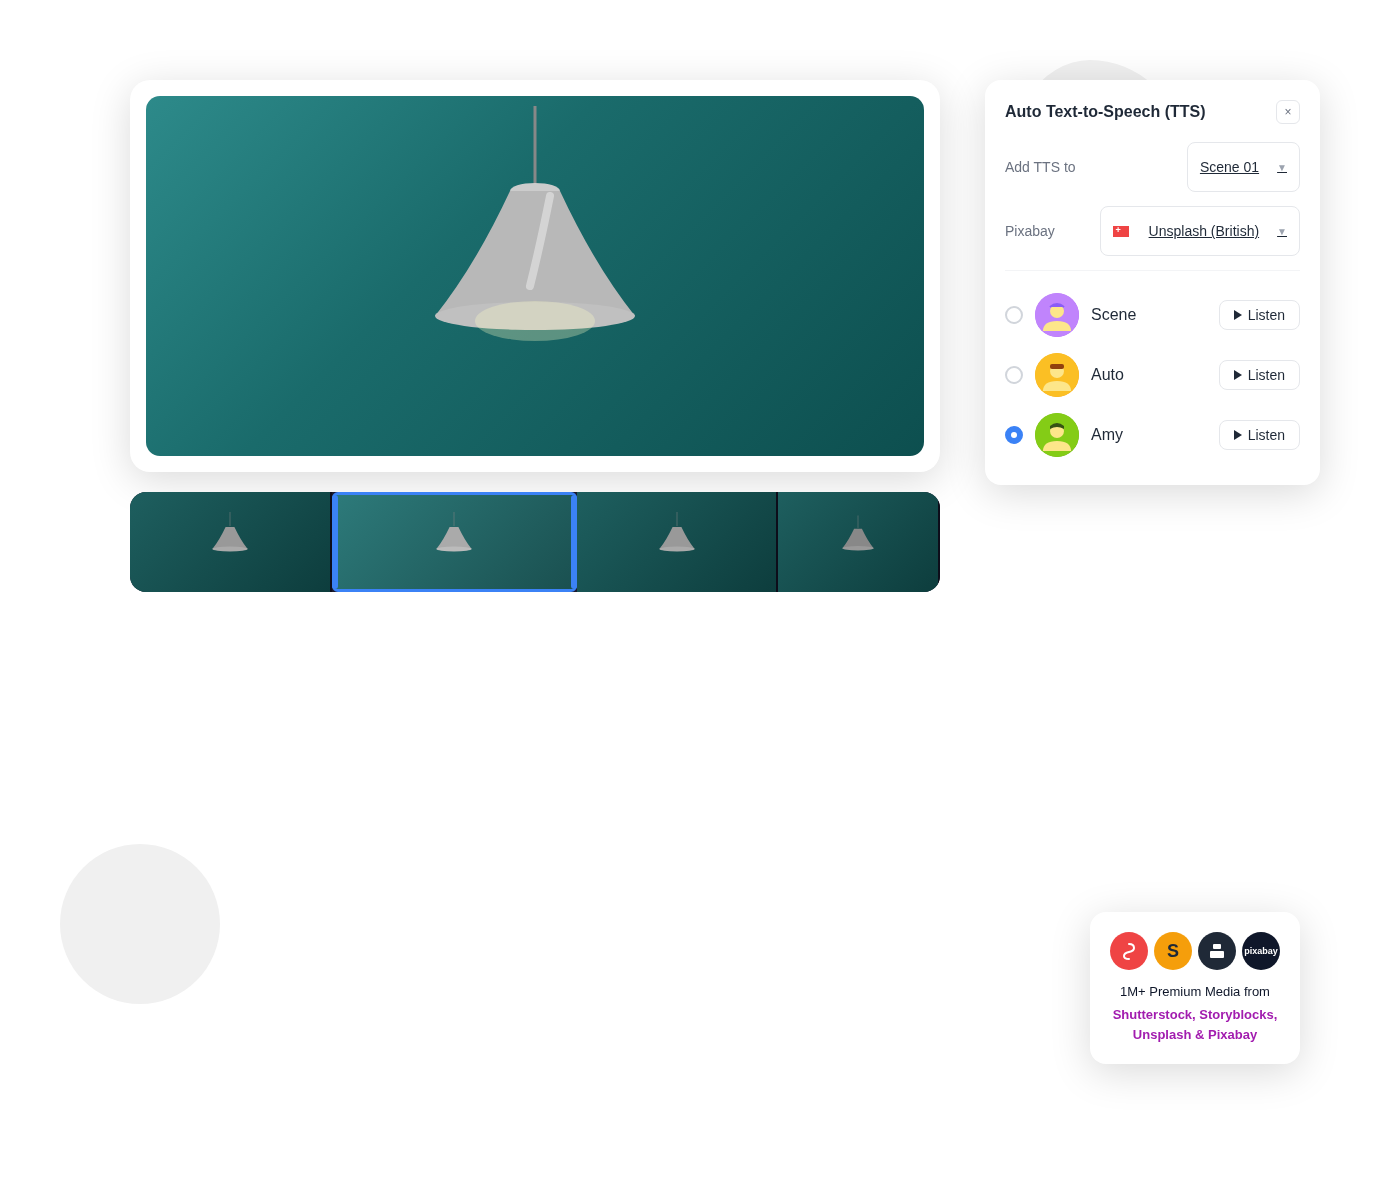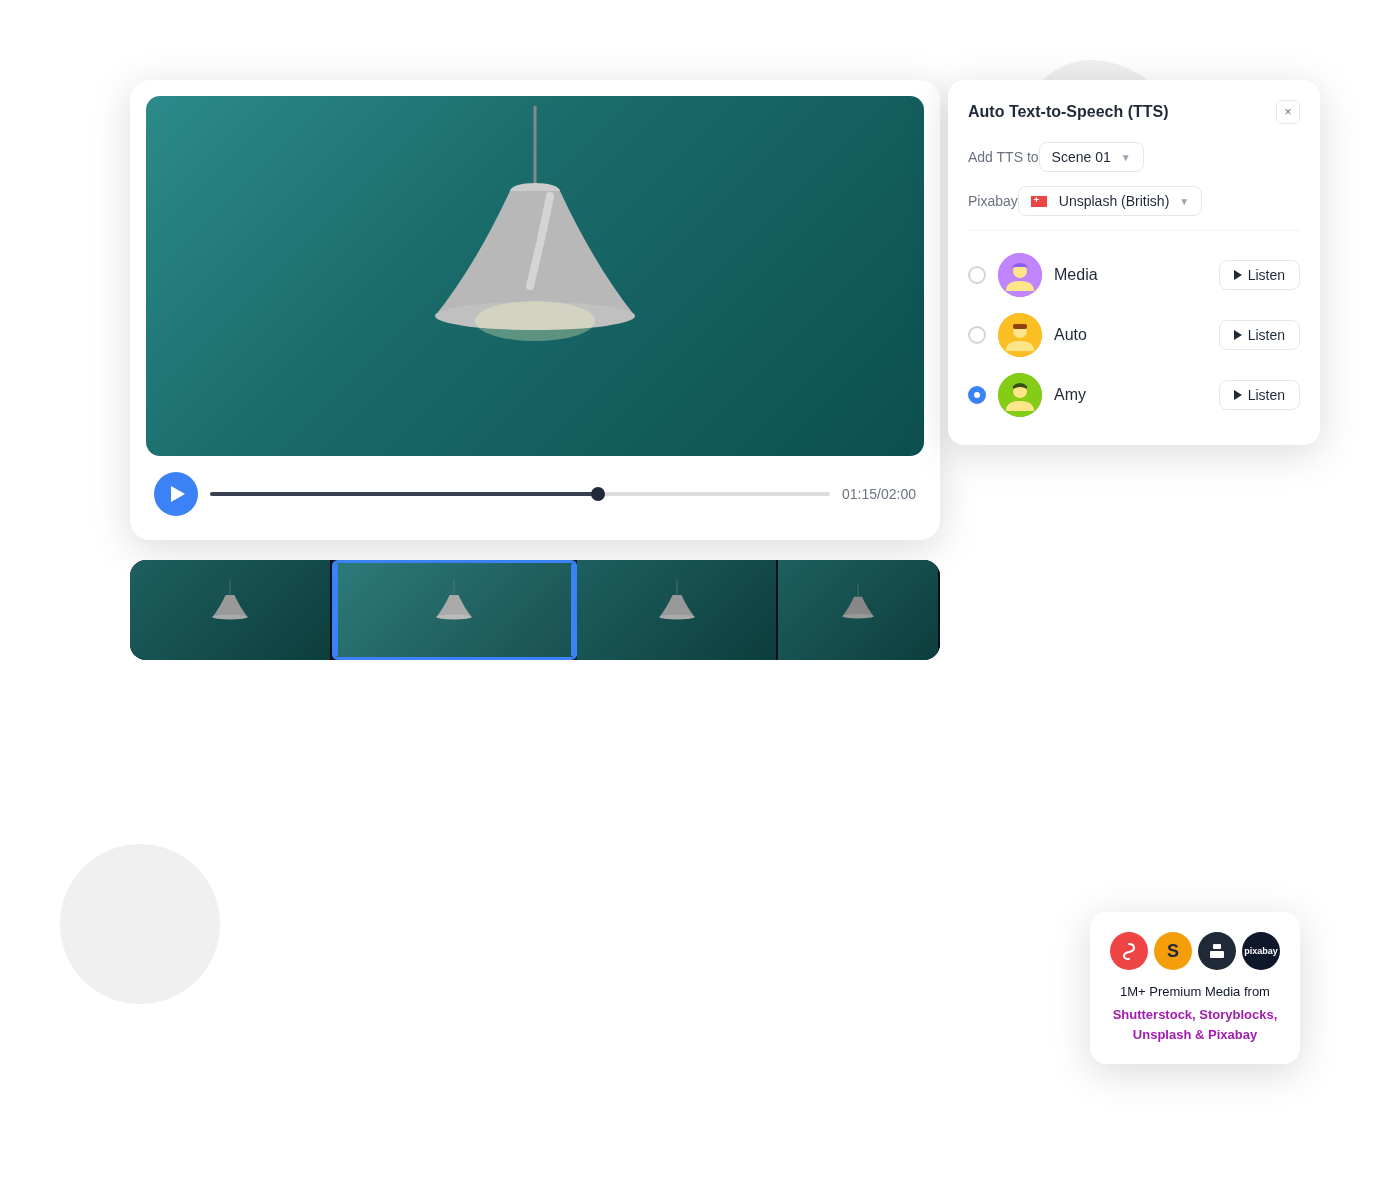--- a/index.html
+++ b/index.html
@@ -158,21 +158,21 @@
       z-index: 2;
     }
     .timeline-handle.left { left: -3px; }
     .timeline-handle.right { right: -3px; }
 
     
     .tts-panel {
       position: absolute;
       top: 60px;
       right: 20px;
-      width: 372px;
+      width: 335px;
       background: white;
       border-radius: 16px;
       box-shadow: 0 8px 40px rgba(0,0,0,0.15);
       padding: 20px;
       z-index: 10;
     }
     .tts-header {
       display: flex;
       align-items: center;
       justify-content: space-between;
@@ -192,37 +192,39 @@
       display: flex;
       align-items: center;
       justify-content: center;
       cursor: pointer;
       font-size: 12px;
       color: #6b7280;
     }
     .tts-row {
       display: flex;
       align-items: center;
+      justify-content: space-between;
       margin-bottom: 14px;
     }
     .tts-label {
       font-size: 14px;
       color: #6b7280;
     }
     .tts-select {
       border: 1px solid #e5e7eb;
       border-radius: 8px;
-      padding: 6px 12px;
+      padding: 16px 12px;
       font-size: 14px;
       color: #1f2937;
       background: white;
       cursor: pointer;
       display: flex;
       align-items: center;
-      gap: 10px;
+      gap: 18px;
+      text-decoration: underline;
     }
     .select-arrow {
       color: #9ca3af;
       font-size: 10px;
     }
     .divider {
       height: 1px;
       background: #f3f4f6;
       margin: 14px 0;
     }
@@ -362,33 +364,20 @@
         <path d="M135 85 Q100 160 60 210 L260 210 Q220 160 185 85 Z" fill="#b8b8b8"></path>
 
         <ellipse cx="160" cy="210" rx="100" ry="14" fill="#c0c0c0"></ellipse>
 
         <ellipse cx="160" cy="215" rx="60" ry="20" fill="rgba(255,255,200,0.3)"></ellipse>
 
         <path d="M175 90 Q165 140 155 180" stroke="rgba(255,255,255,0.4)" stroke-width="8" fill="none" stroke-linecap="round"></path>
       </svg>
     </div>
 
-    <div class="video-controls">
-      <button class="play-btn">
-        <div class="play-icon"></div>
-      </button>
-      <div class="progress-bar-container">
-        <div class="progress-fill">
-          <div class="progress-thumb"></div>
-        </div>
-      </div>
-      <span class="time-display">
-        <span>01:15</span>/<span>02:00</span>
-      </span>
-    </div>
   </div>
 
   <div class="timeline-strip">
 
     <div class="timeline-segment" style="flex:1; position:relative;">
       <div class="timeline-segment-inner">
         <svg width="60" height="60" viewBox="0 0 320 340">
           <line x1="160" y1="0" x2="160" y2="80" stroke="#888" stroke-width="3"></line>
           <path d="M135 85 Q100 160 60 210 L260 210 Q220 160 185 85 Z" fill="#999"></path>
           <ellipse cx="160" cy="210" rx="100" ry="14" fill="#aaa"></ellipse>
@@ -463,21 +452,21 @@
     <div class="voice-radio"></div>
     <div class="voice-avatar emma" style="background:linear-gradient(135deg,#c084fc,#a855f7);">
 
       <svg width="44" height="44" viewBox="0 0 44 44">
         <circle cx="22" cy="22" r="22" fill="#c084fc"></circle>
         <circle cx="22" cy="18" r="7" fill="#fde68a"></circle>
         <path d="M8 38 Q8 28 22 28 Q36 28 36 38" fill="#fde68a"></path>
         <path d="M15 14 Q22 8 29 14" stroke="#8b5cf6" stroke-width="2" fill="#8b5cf6"></path>
       </svg>
     </div>
-    <span class="voice-name">Media</span>
+    <span class="voice-name">Scene</span>
     <button class="listen-btn">
       <div class="listen-play"></div>
       <span>Listen</span>
     </button>
   </div>
 
   <div class="voice-option">
     <div class="voice-radio"></div>
     <div class="voice-avatar brian" style="background:linear-gradient(135deg,#fbbf24,#f59e0b);">
       <svg width="44" height="44" viewBox="0 0 44 44">

